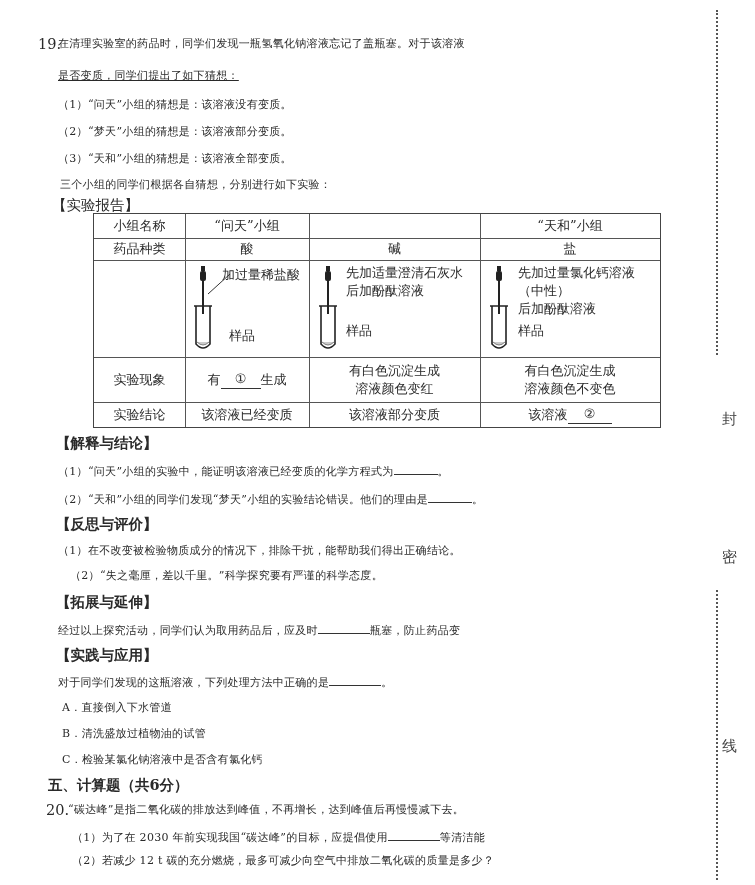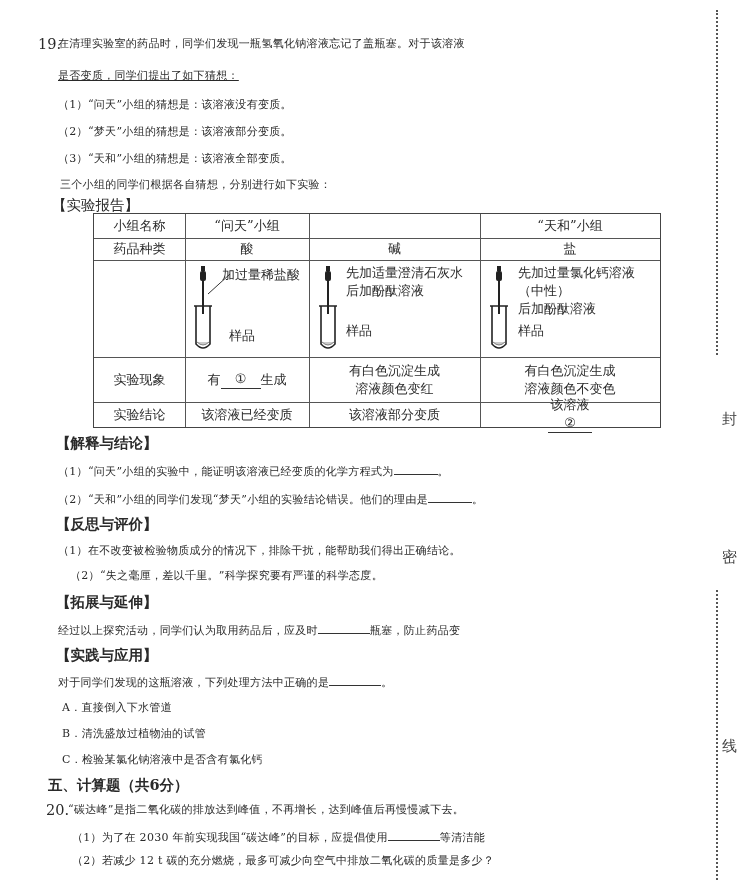--- a/index.html
+++ b/index.html
@@ -98,21 +98,21 @@
     <path d="M6 78 Q12 84 18 78" fill="#ccc" stroke="#666" stroke-width="0.8"></path>
   </svg>
   <div class="cell-left" style="left:424px; top:50px;">先加过量氯化钙溶液</div>
   <div class="cell-left" style="left:424px; top:68px;">（中性）</div>
   <div class="cell-left" style="left:424px; top:86px;">后加酚酞溶液</div>
   <div class="cell-left" style="left:424px; top:108px;">样品</div>
   <div class="cell" style="left:386px; top:143px; width:180px; height:45px;">
     <span>有白色沉淀生成</span>
     <span>溶液颜色不变色</span>
   </div>
-  <div class="cell" style="left:386px; top:188px; width:180px; height:25px; flex-direction:column;">
+  <div class="cell" style="left:386px; top:188px; width:180px; height:25px; flex-direction:row;">
     <span>该溶液</span>
     <span class="blank" style="width:44px; text-align:center; height:auto;">②</span>
   </div>
 </div>
 
 <div class="section" style="left:56px; top:433px; font-weight:bold;">【解释与结论】</div>
 <div class="line" style="left:58px; top:460px;">
   <span>（1）“问天”小组的实验中，能证明该溶液已经变质的化学方程式为</span><span class="blank" style="width:44px;"></span><span>。</span>
 </div>
 <div class="line" style="left:58px; top:488px;">

